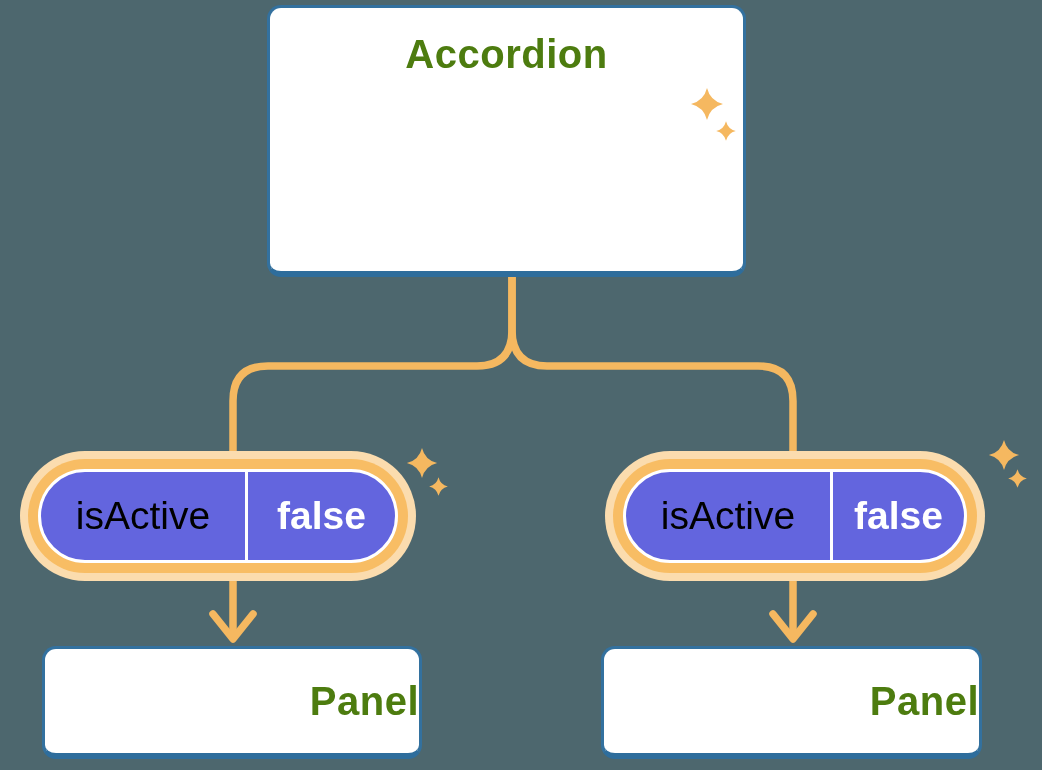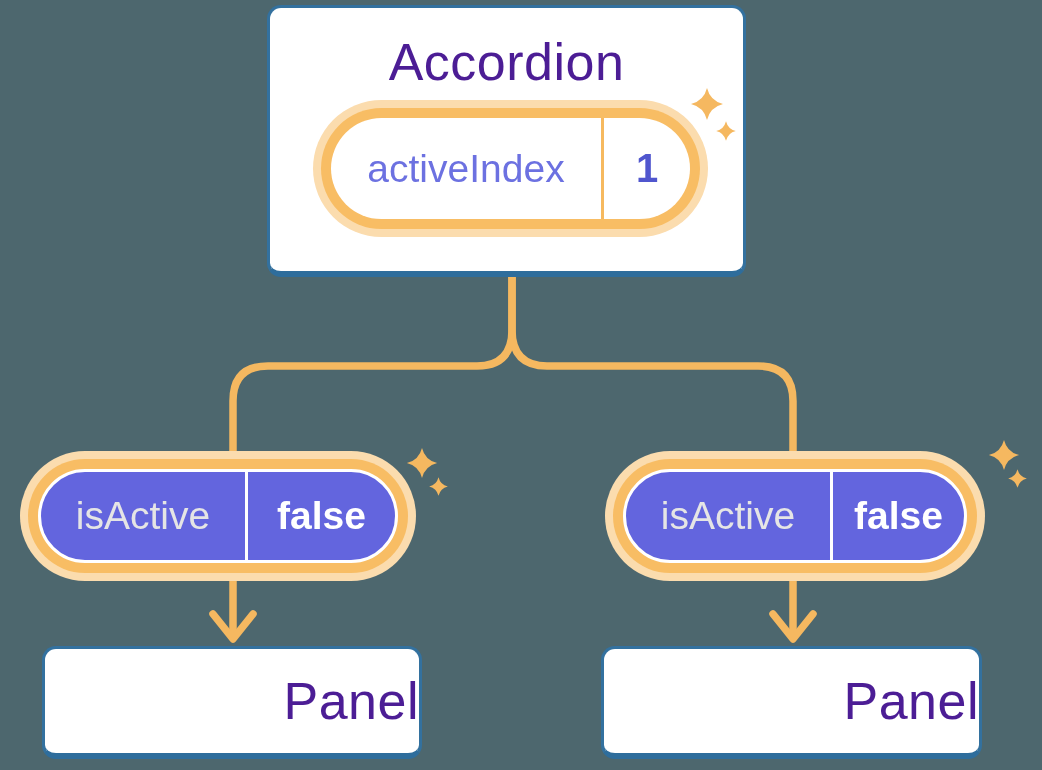--- a/index.html
+++ b/index.html
@@ -21,21 +21,21 @@
     background:#ffffff;
     border:3px solid #33719F;
     border-bottom:6px solid #2E6D9C;
     border-radius:14px;
   }
   .card-accordion { left:267px; top:5px; width:479px; height:272px; }
   .card-panel { display:flex; align-items:center; justify-content:flex-end; }
   .card-panel-left  { left:42px;  top:646px; width:380px; height:113px; }
   .card-panel-right { left:601px; top:646px; width:381px; height:113px; }
   .card-title {
-    color:#4c1d95; font-size:52px; font-weight:400; letter-spacing:0.5px;
+    color:#4d7c0f; font-size:40px; font-weight:700; letter-spacing:0.5px;
   }
   .accordion-title-row {
     position:absolute; left:0; top:24px; width:100%;
     display:flex; justify-content:center;
   }
   
   .pill {
     position:absolute; z-index:2; box-sizing:border-box;
     background:#FBDCAE; border-radius:999px; padding:8px;
   }
@@ -57,21 +57,21 @@
     display:flex; align-items:center; justify-content:center;
   }
   .sec-grow { flex:1 1 auto; }
   .state-sec-value { width:86px; }
   .prop-sec-label { width:204px; }
   .prop-sec-value { flex:1 1 auto;text-align:right; }
   .divider-orange { width:3px; background:#F6B95F; }
   .divider-white  { width:3px; background:#ffffff; }
   .state-label { color:#6C71E1; font-size:39px; }
   .state-value { color:#5056CE; font-size:40px; font-weight:700; }
-  .prop-label { color:#e5e5e5; font-size:39px; }
+  .prop-label { color:#000000; font-size:39px; }
   .prop-value { color:#ffffff; font-size:39px; font-weight:700; }
   
   .sparkle { position:absolute; z-index:3; }
   .sparkle path { fill:#F5B860; }
 </style>
 </head>
 <body>
 
 <div class="canvas">
 
@@ -81,33 +81,20 @@
     <path d="M512 274 V330 Q512 366 547 366 H758 Q793 366 793 401 V636"></path>
     <path d="M773 614 L793 639 L813 614"></path>
   </svg>
 
   <div class="card card-accordion">
     <div class="accordion-title-row">
       <span class="card-title">Accordion</span>
     </div>
   </div>
 
-  <div class="pill pill-state">
-    <div class="pill-ring">
-      <div class="pill-core pill-core-white">
-        <div class="pill-sec sec-grow">
-          <span class="state-label">activeIndex</span>
-        </div>
-        <div class="divider-orange"></div>
-        <div class="pill-sec state-sec-value">
-          <span class="state-value">1</span>
-        </div>
-      </div>
-    </div>
-  </div>
 
   <div class="pill pill-prop-left">
     <div class="pill-ring">
       <div class="pill-core pill-core-purple">
         <div class="pill-sec prop-sec-label">
           <span class="prop-label">isActive</span>
         </div>
         <div class="divider-white"></div>
         <div class="pill-sec prop-sec-value">
           <span class="prop-value">false</span>

